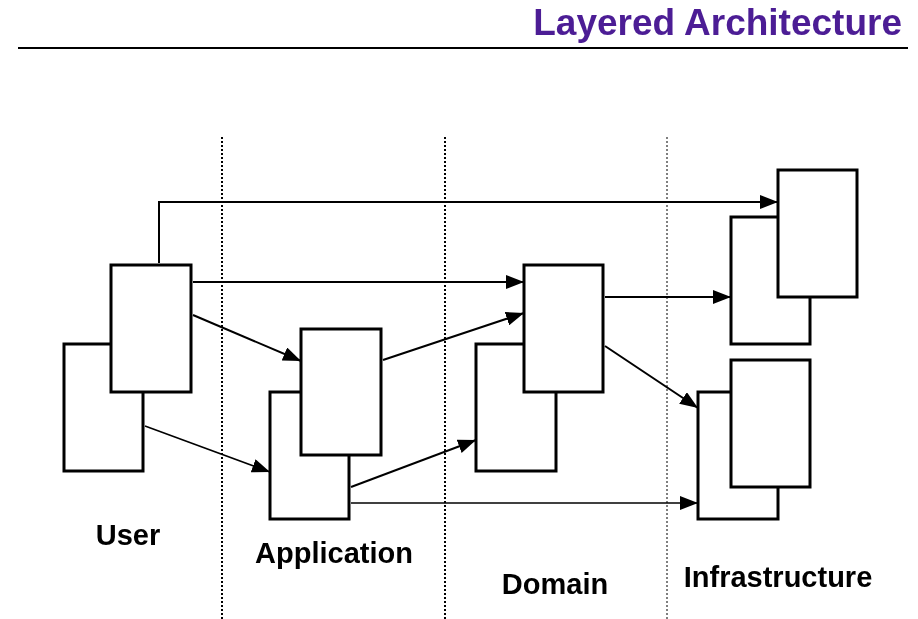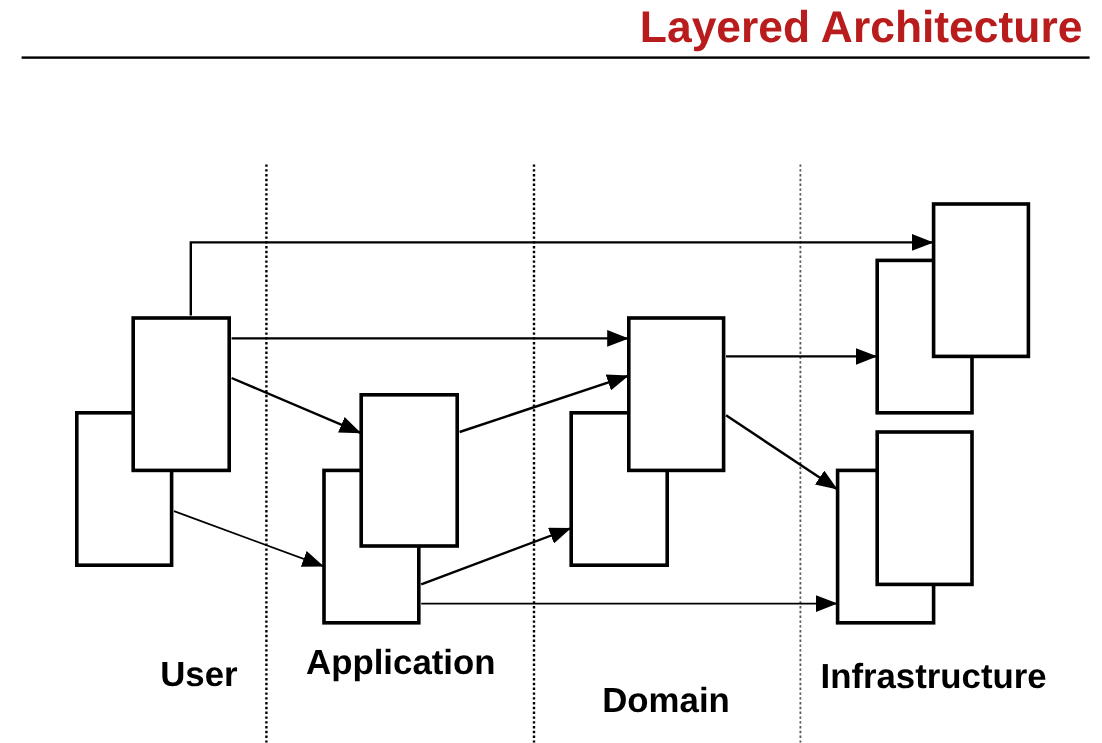--- a/index.html
+++ b/index.html
@@ -1,17 +1,17 @@
 <!DOCTYPE html>
 <html><head>
   <meta charset="utf-8">
   <style>
     html, body { margin: 0; padding: 0; background: #ffffff; }
     body { width: 918px; height: 619px; position: relative; overflow: hidden; font-family: "Liberation Sans", sans-serif; }
-    .title { position: absolute; right: 16px; top: 2px; font-size: 37px; font-weight: bold; color: #b91c1c; letter-spacing: 0px; white-space: nowrap; }
+    .title { position: absolute; right: 16px; top: 2px; font-size: 37px; font-weight: bold; color: #4c1d95; letter-spacing: 0px; white-space: nowrap; }
     .rule { position: absolute; left: 18px; top: 47px; width: 890px; height: 2px; background: #000; }
     svg.diagram { position: absolute; left: 0; top: 0; }
     .label { position: absolute; font-size: 29px; font-weight: bold; color: #000; text-align: center; line-height: 34px; white-space: nowrap; }
   </style>
 </head>
 <body>
 
 <div class="title">Layered Architecture</div>
 <div class="rule"></div>
 
@@ -48,18 +48,18 @@
   <line x1="193" y1="282" x2="524" y2="282" stroke="#000" stroke-width="2" marker-end="url(#ahl)"></line>
   <line x1="193" y1="315" x2="301" y2="361" stroke="#000" stroke-width="2" marker-end="url(#ahl)"></line>
   <line x1="145" y1="426" x2="270" y2="472" stroke="#000" stroke-width="1.5" marker-end="url(#ahl)"></line>
   <line x1="383" y1="360" x2="524" y2="313" stroke="#000" stroke-width="2" marker-end="url(#ahl)"></line>
   <line x1="351" y1="487" x2="476" y2="440" stroke="#000" stroke-width="2" marker-end="url(#ahl)"></line>
   <line x1="351" y1="503" x2="698" y2="503" stroke="#000" stroke-width="1.5" marker-end="url(#ahl)"></line>
   <line x1="605" y1="297" x2="731" y2="297" stroke="#000" stroke-width="2" marker-end="url(#ahl)"></line>
   <line x1="605" y1="346" x2="698" y2="408" stroke="#000" stroke-width="2" marker-end="url(#ahl)"></line>
 </svg>
 
-<div class="label" style="left:58px; top:546px; width:140px;text-align:right;">
+<div class="label" style="left:58px; top:518px; width:140px;">
   <div>User</div>
 </div>
 <div class="label" style="left:240px; top:536px; width:188px;">Application</div>
 <div class="label" style="left:480px; top:567px; width:150px;">Domain</div>
-<div class="label" style="left:672px; top:547px; width:212px;">Infrastructure</div>
+<div class="label" style="left:672px; top:560px; width:212px;">Infrastructure</div>
 
 </body></html>

